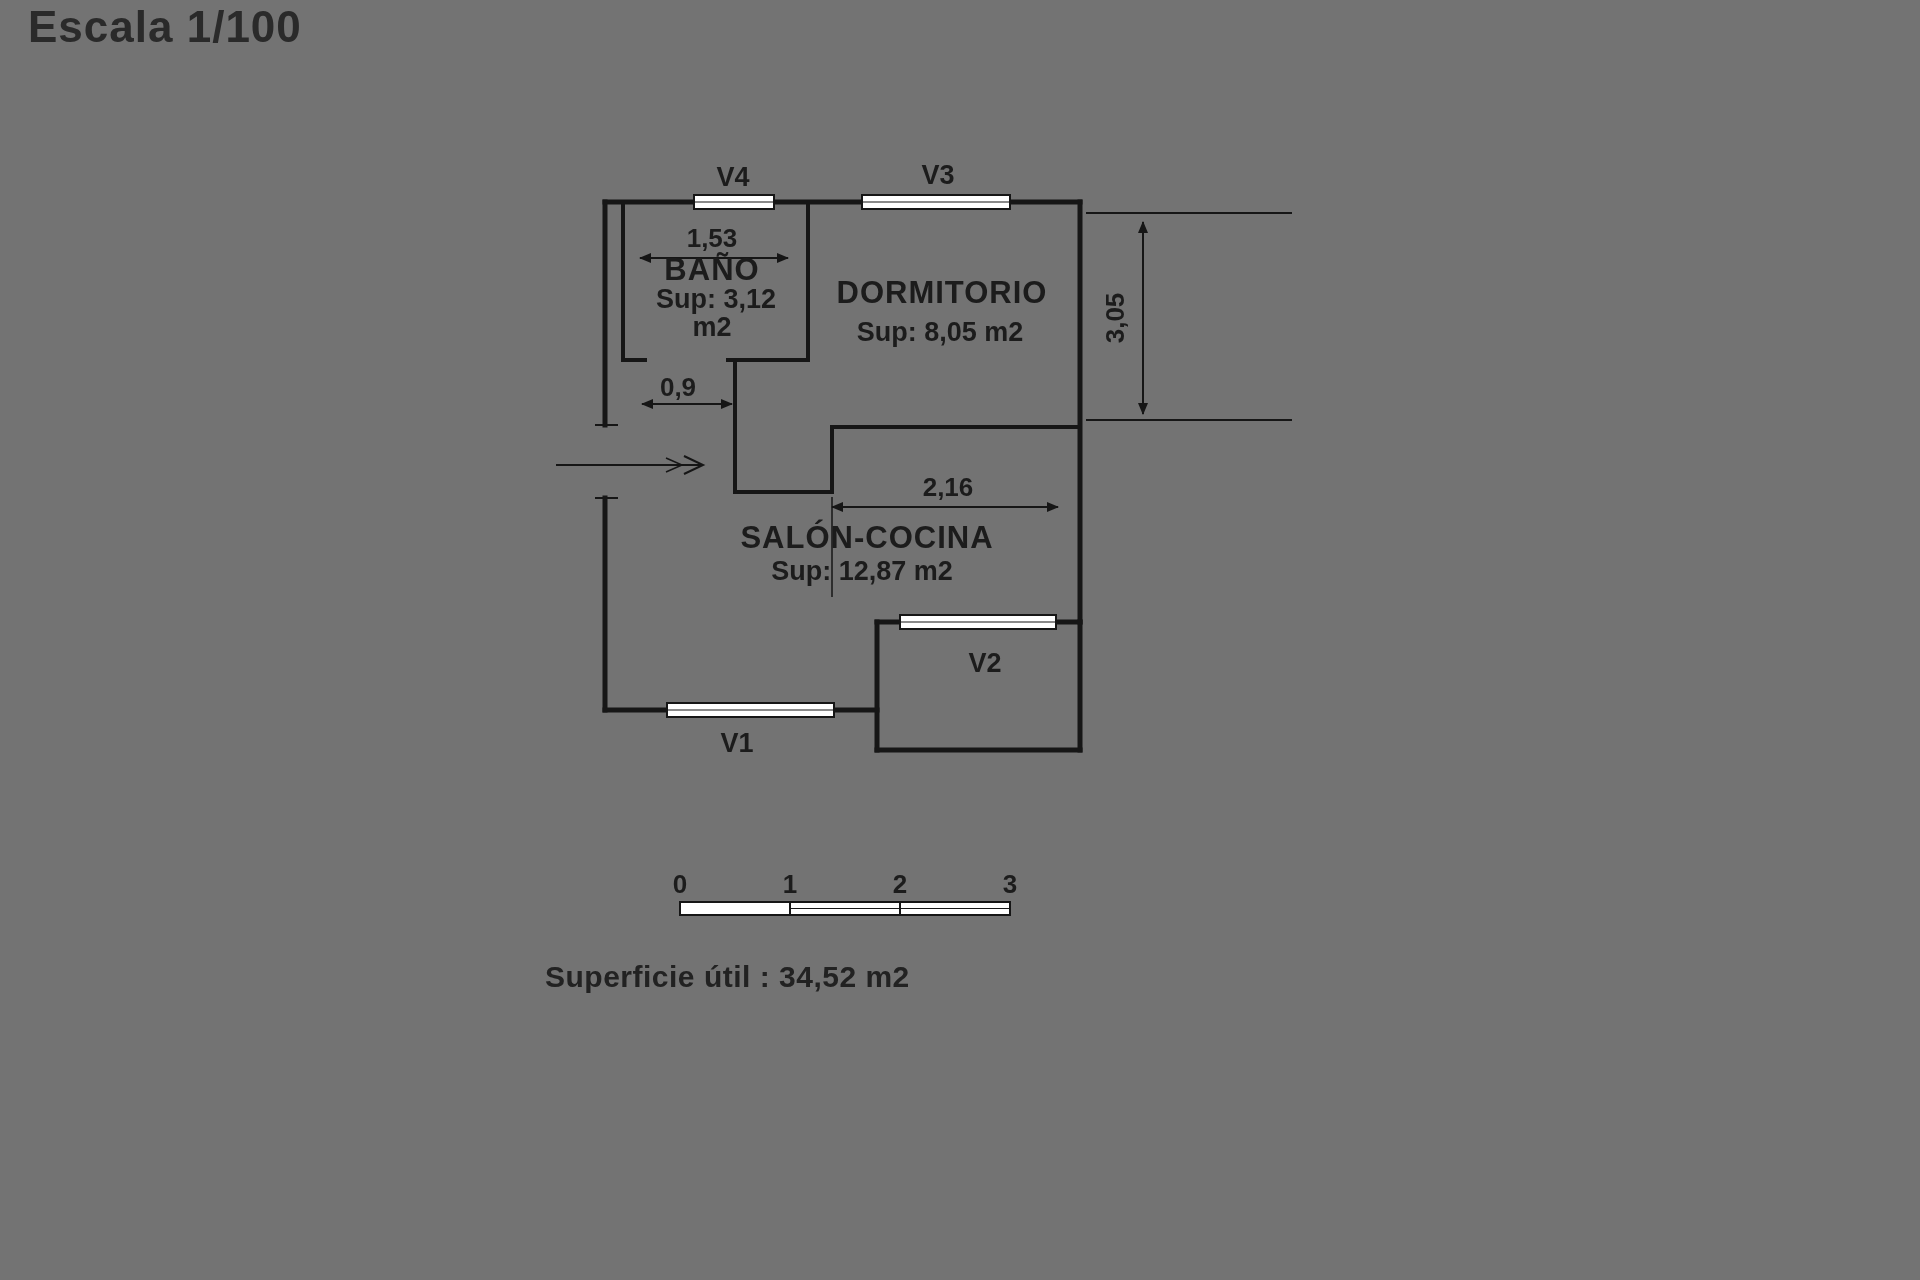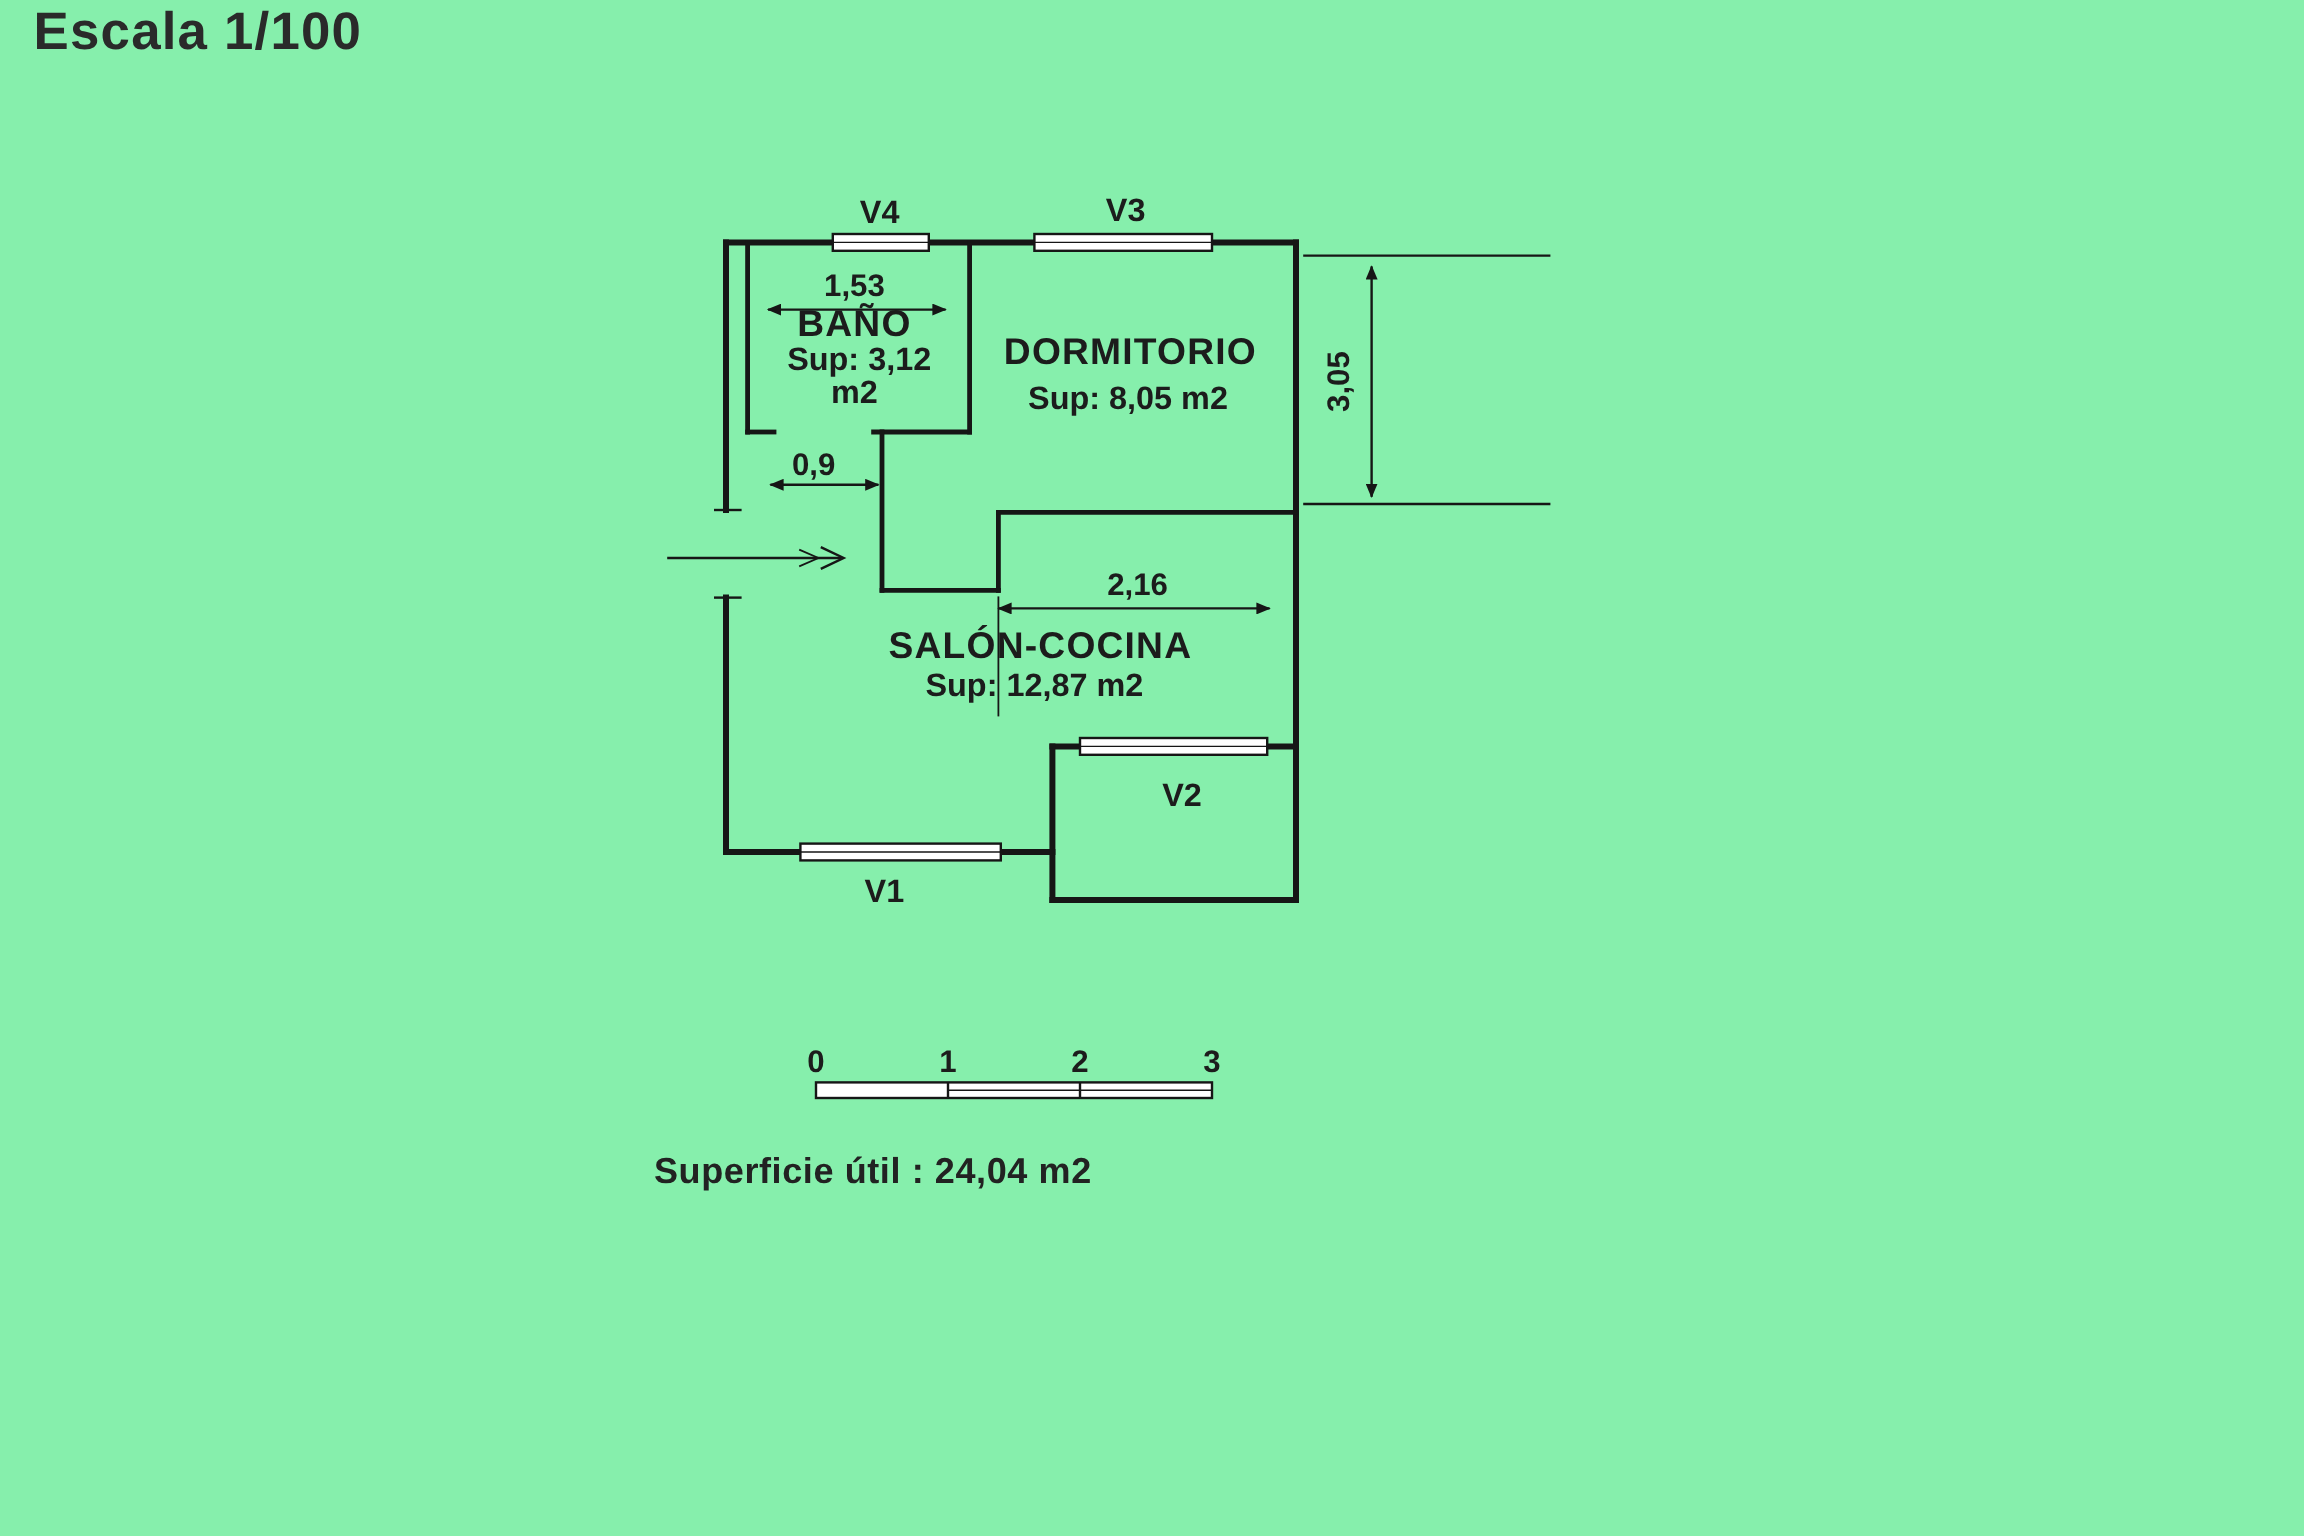--- a/index.html
+++ b/index.html
@@ -1,19 +1,19 @@
 <!DOCTYPE html>
 <html><head>
 <meta charset="utf-8">
 <style>
   html,body{margin:0;padding:0;background:#ffffff;}
   #canvas{
     position:relative;
     width:1920px;height:1280px;
-    background:#86efac;
+    background:#737373;
     font-family:"Liberation Sans", sans-serif;
     color:#1c1c1c;
     overflow:hidden;
   }
   #plan-svg{position:absolute;left:0;top:0;}
   .page-title{
     position:absolute;left:28px;top:2px;
     font-size:44px;font-weight:600;letter-spacing:1px;color:#2a2a2a;
   }
   .footer{
@@ -139,16 +139,16 @@
         <path d="M790 908.5 H1010" stroke-width="1.2"></path>
       </g>
       <text class="t-tick" x="680" y="893" text-anchor="middle">0</text>
       <text class="t-tick" x="790" y="893" text-anchor="middle">1</text>
       <text class="t-tick" x="900" y="893" text-anchor="middle">2</text>
       <text class="t-tick" x="1010" y="893" text-anchor="middle">3</text>
     </g>
   </svg>
 
   <div class="footer">
-    <div>Superficie útil : 24,04 m2</div>
+    <div>Superficie útil : 34,52 m2</div>
   </div>
 
 </div>
 
 </body></html>

